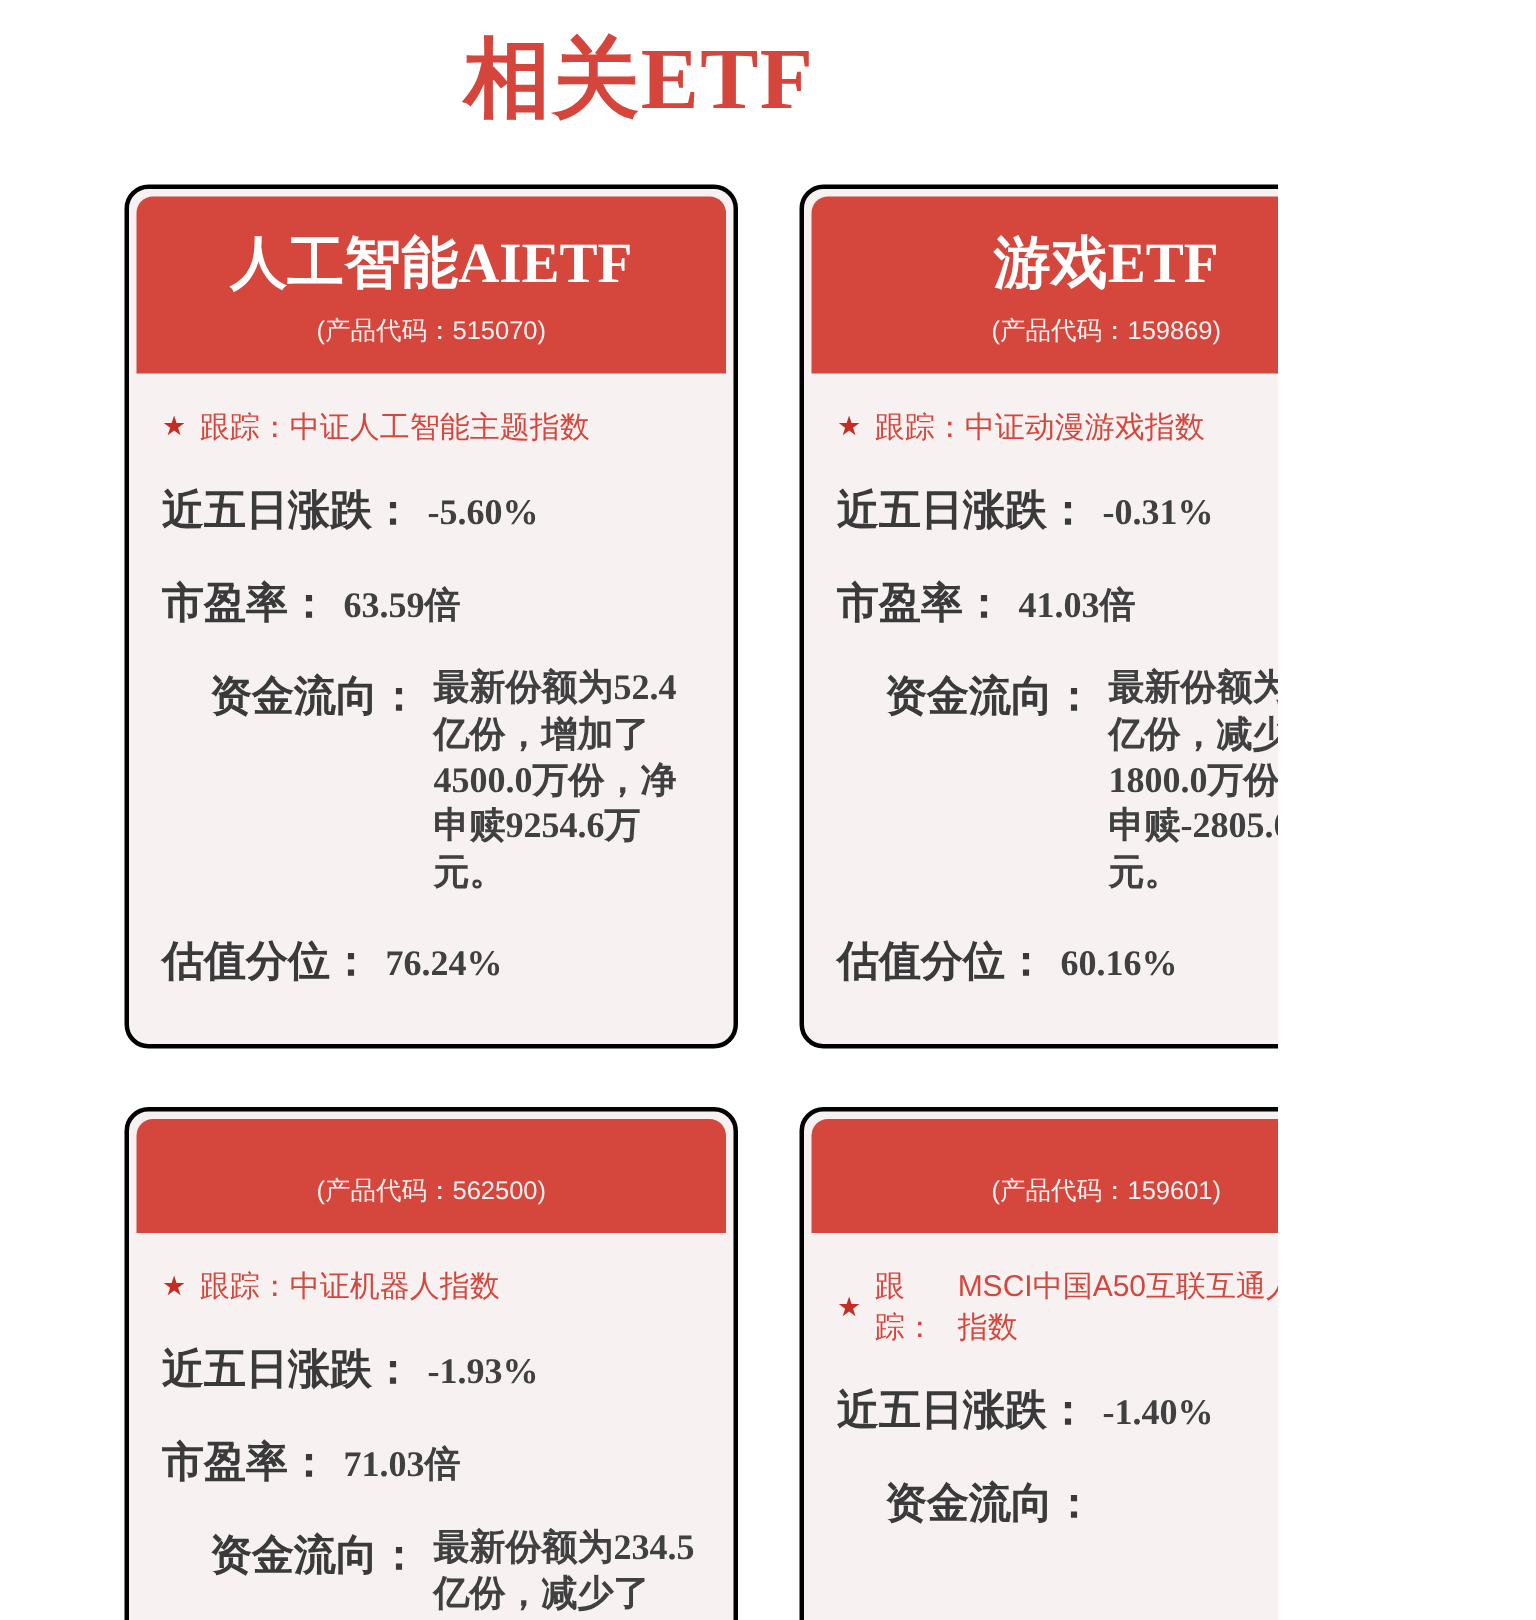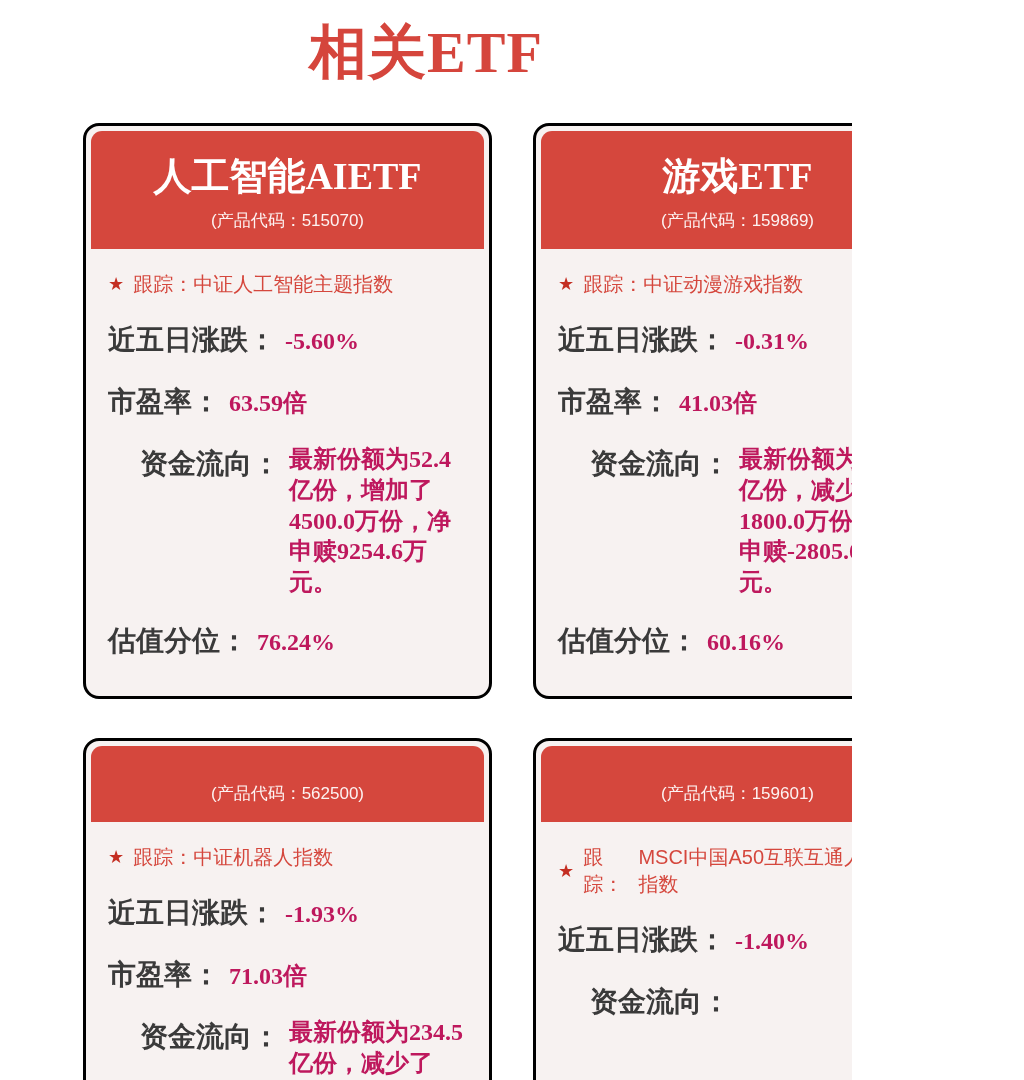--- a/index.html
+++ b/index.html
@@ -82,21 +82,21 @@
   .row-label {
     font-weight: bold;
     color: #3a3a3a;
     font-size: 28px;
     white-space: nowrap;
     line-height: 1.4;
   }
   .row-value {
     font-family: "Liberation Serif", "DejaVu Serif", serif;
     font-weight: bold;
-    color: #be185d;
+    color: #404040;
     font-size: 24px;
     margin-left: 9px;
     line-height: 1.28;
   }
   .row.multiline .row-value { max-width: 292px; }
 </style>
 </head>
 <body>
 
 <div class="page">

